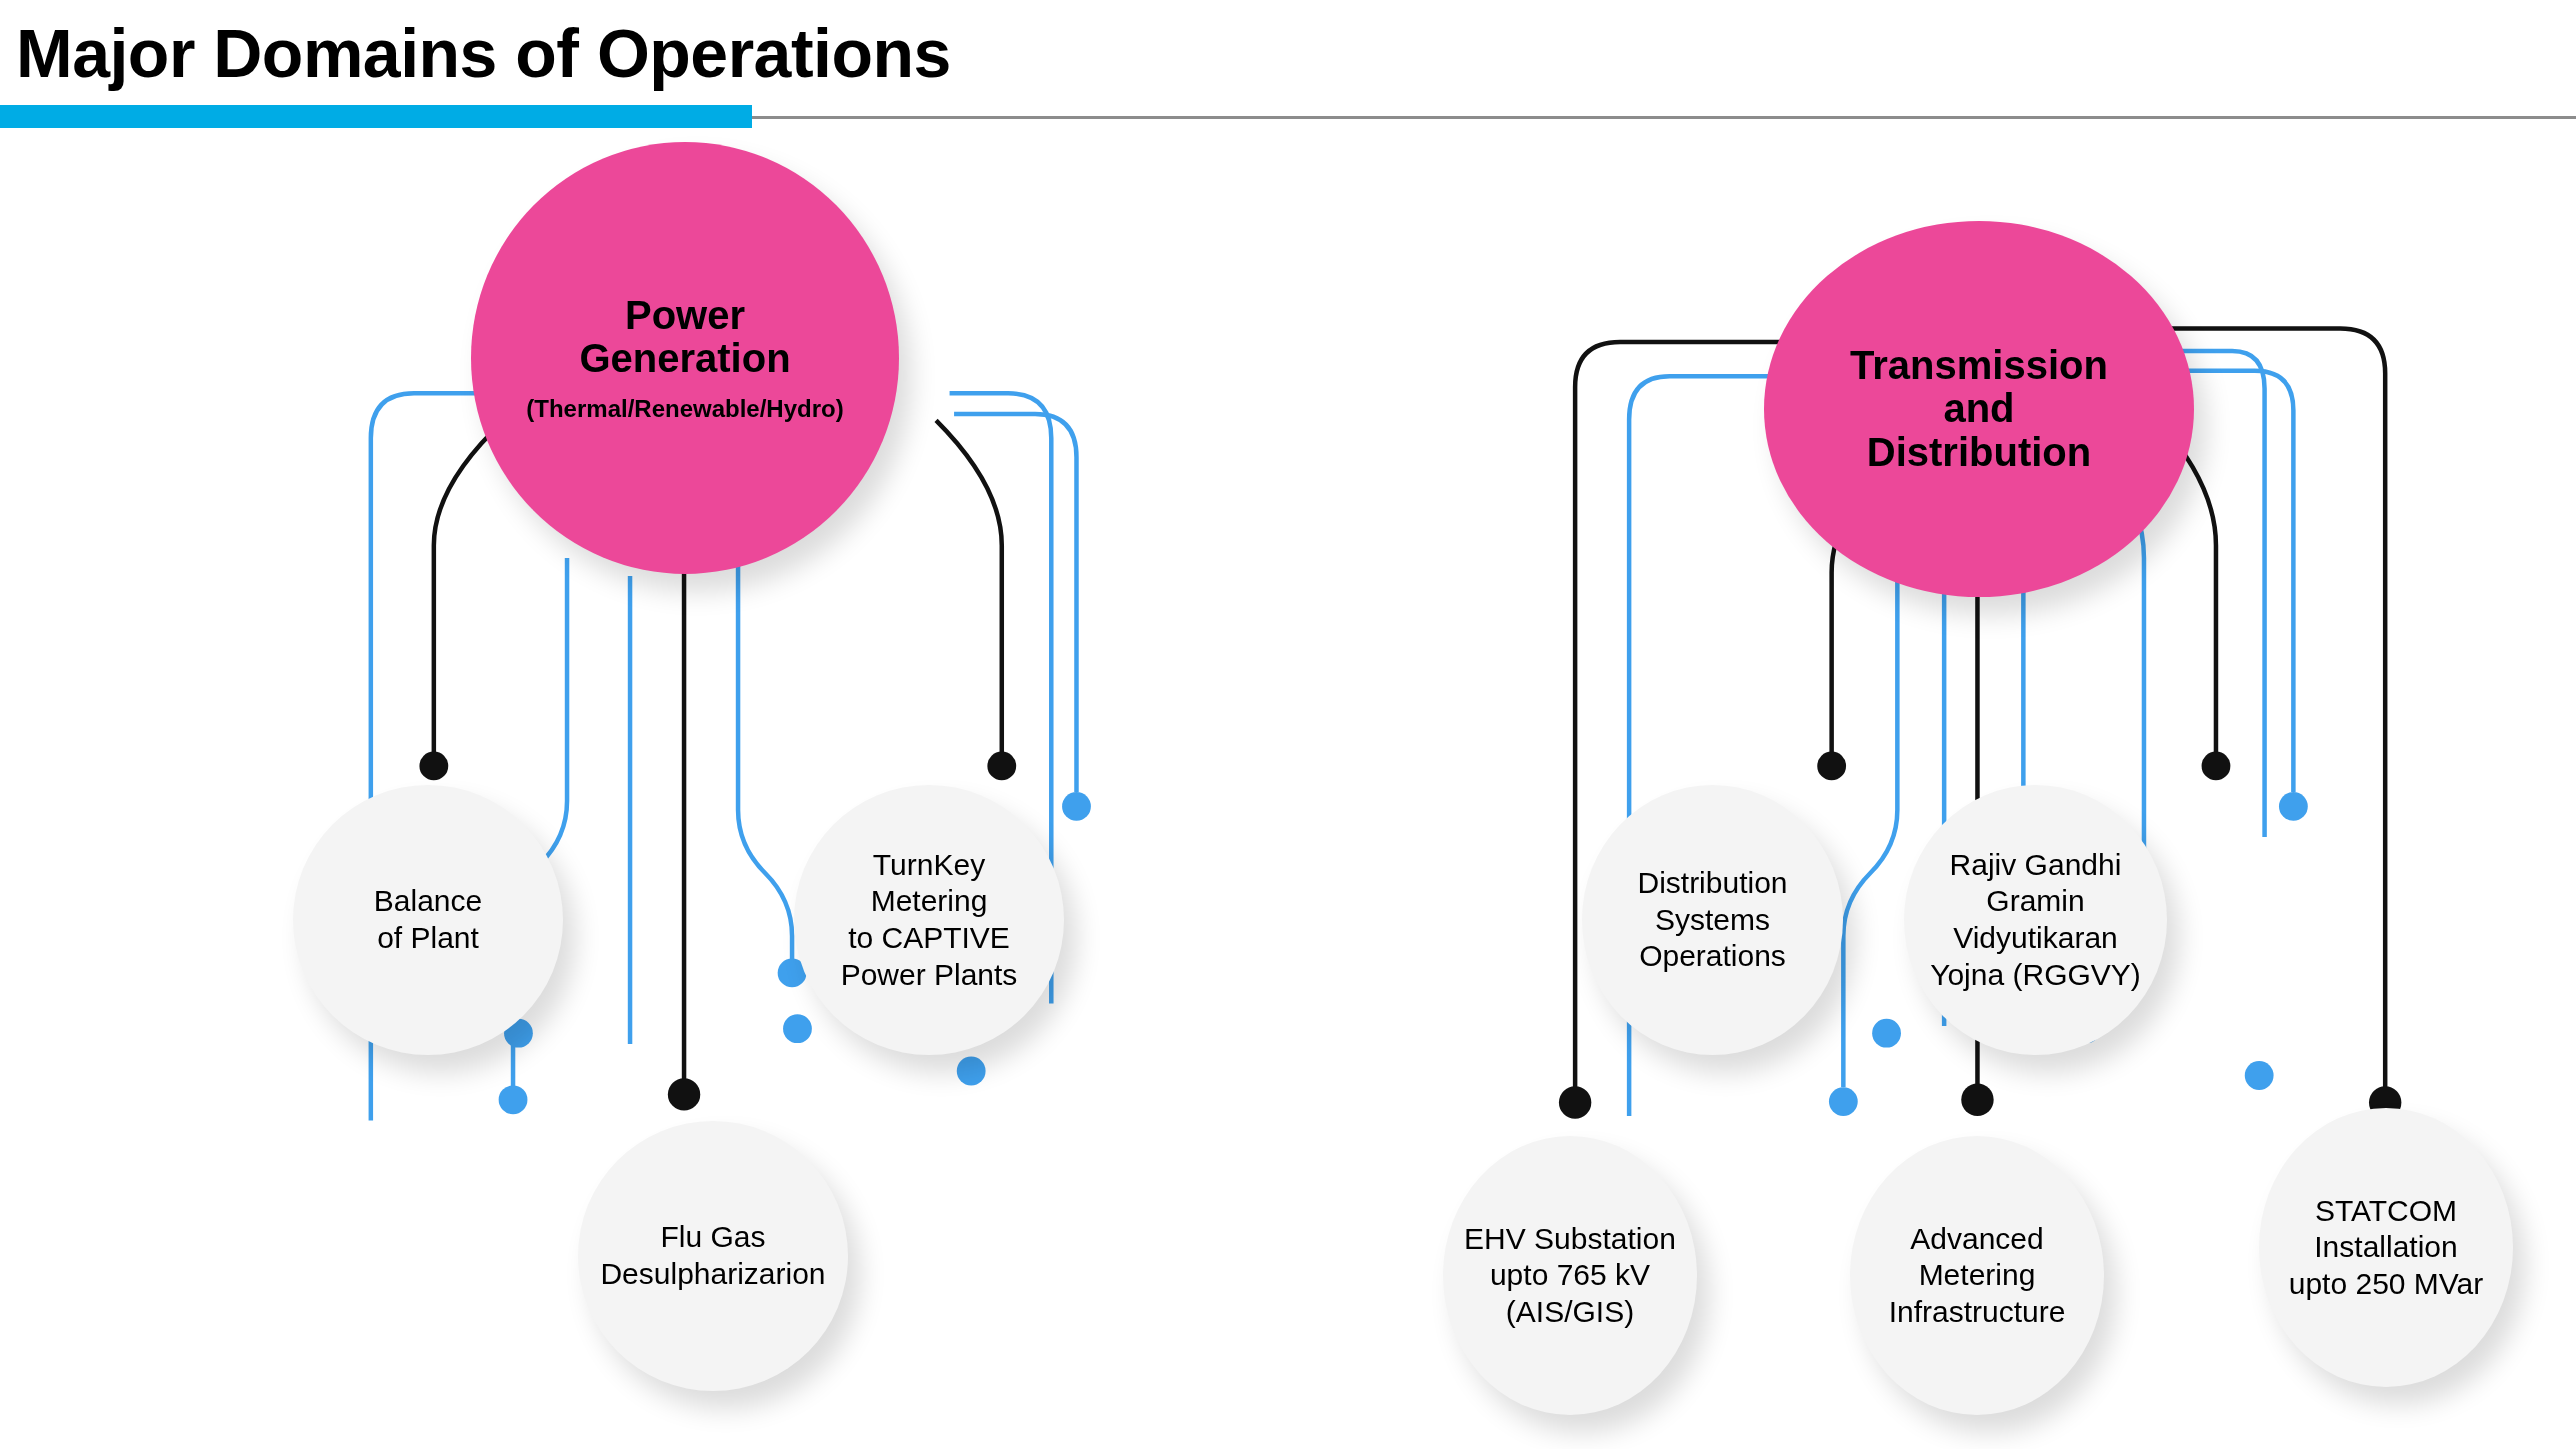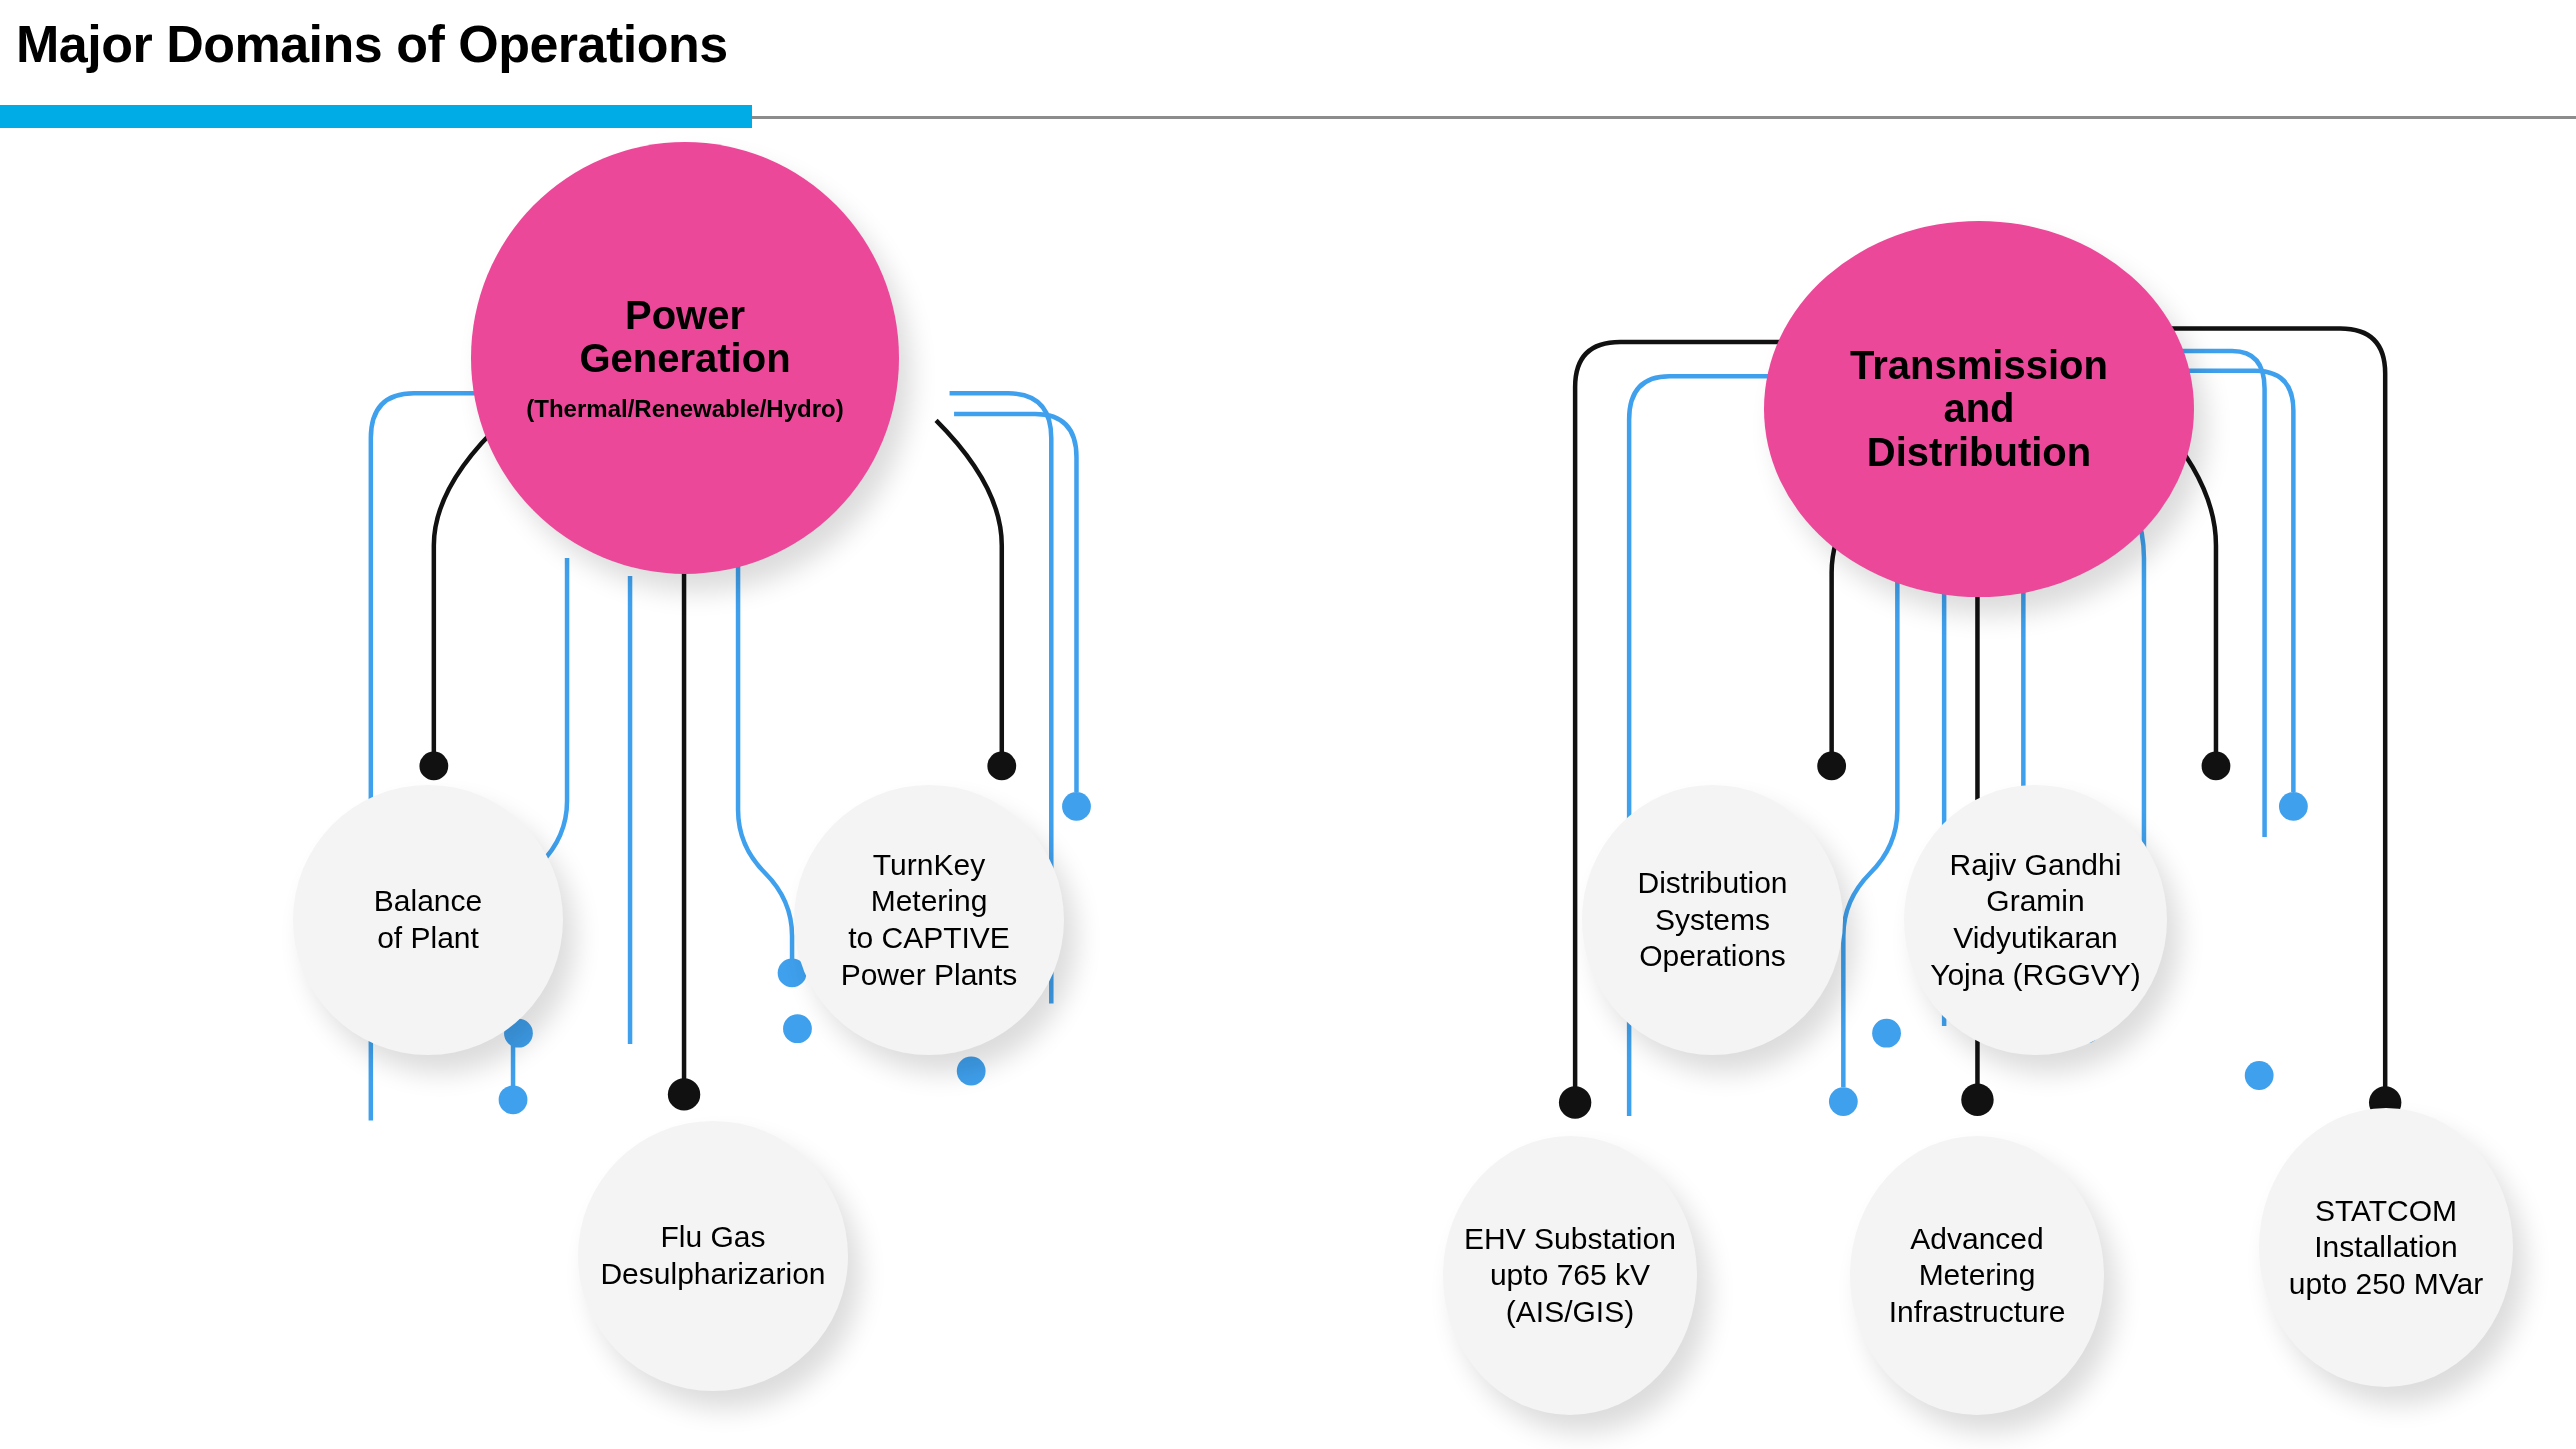--- a/index.html
+++ b/index.html
@@ -13,21 +13,21 @@
     position: relative;
     overflow: hidden;
     font-family: "Liberation Sans", sans-serif;
   }
 
   
   #slide-title {
     position: absolute;
     left: 16px;
     top: 14.4px;
-    font-size: 52px;
+    font-size: 68px;
     font-weight: bold;
     color: #000000;
     letter-spacing: -0.5px;
     white-space: nowrap;
   }
   #title-accent-bar {
     position: absolute;
     left: 0px;
     top: 105px;
     width: 752px;

